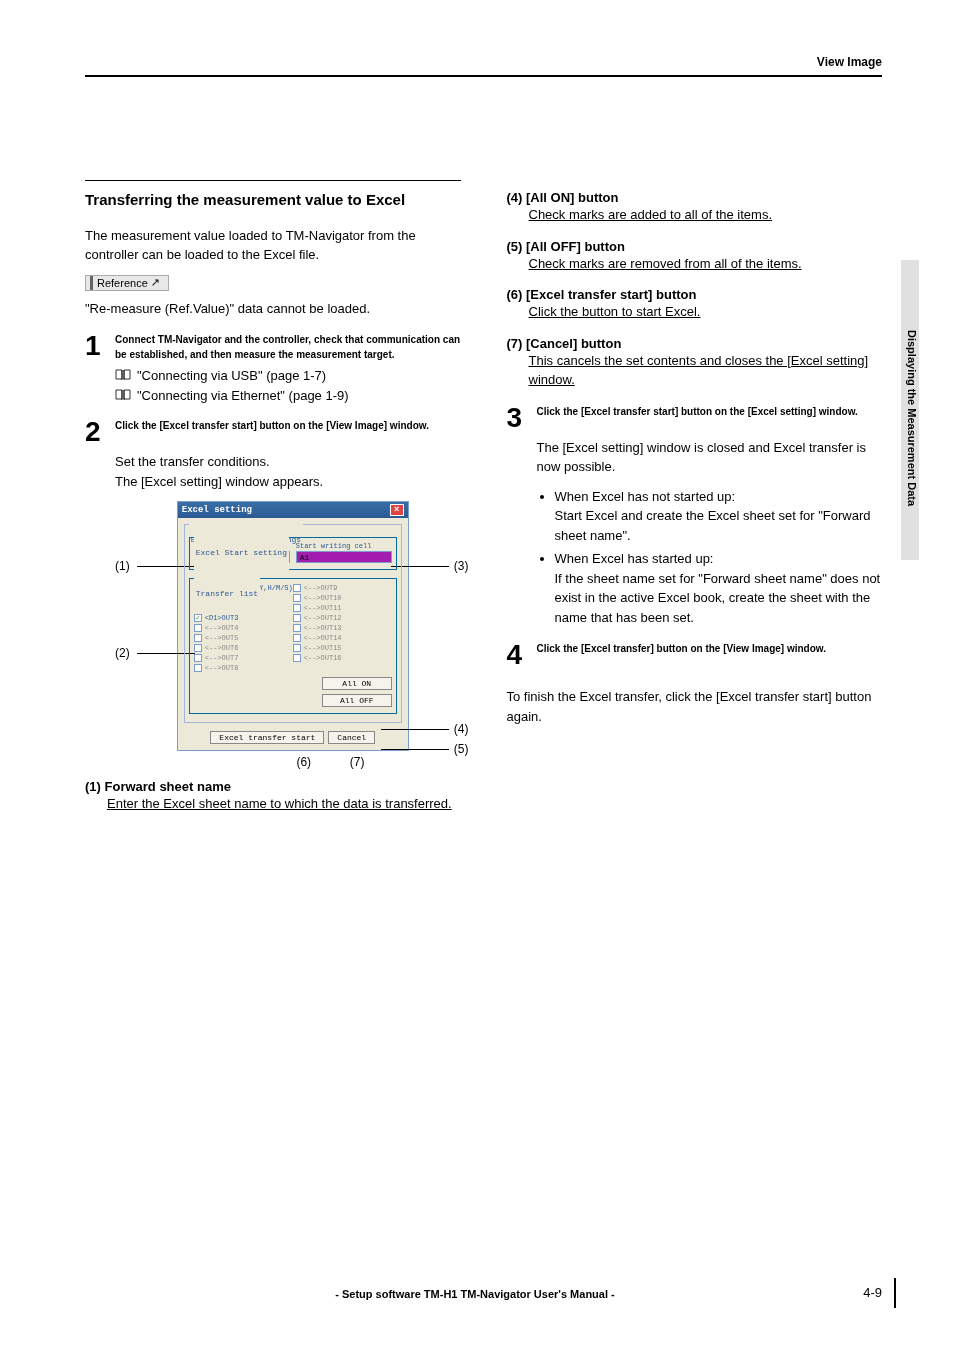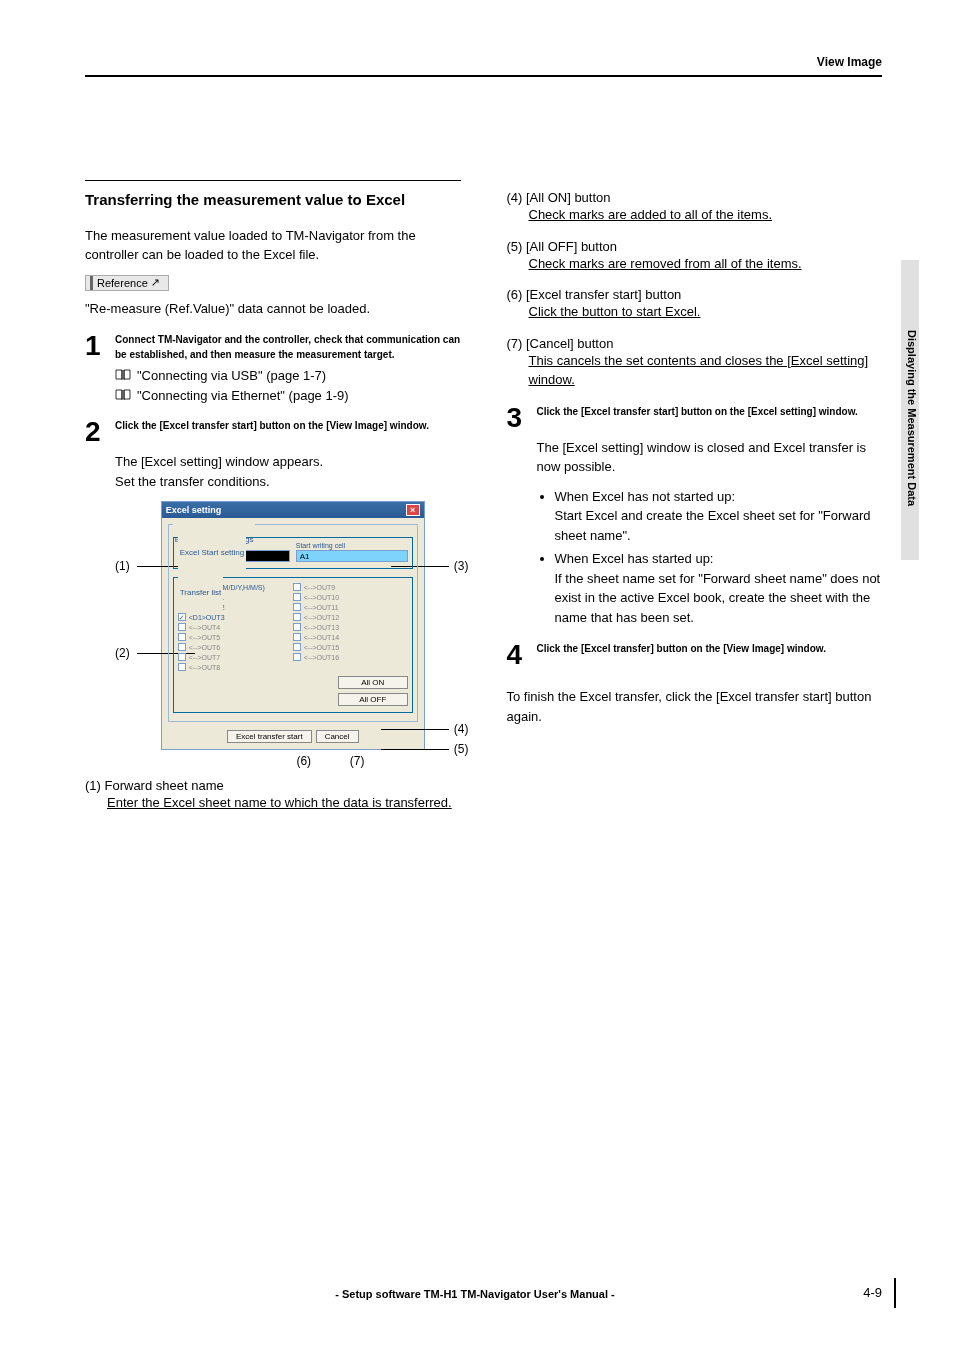--- a/index.html
+++ b/index.html
@@ -23,43 +23,43 @@
   .ref-label { display: inline-flex; align-items: center; background: #e8e8e8; border: 1px solid #aaa; padding: 0 8px 0 4px; font-size: 11px; height: 16px; }
   .ref-label .bar { width: 3px; height: 100%; background: #666; margin-right: 4px; }
   .step { display: flex; margin: 14px 0 6px 0; }
   .step-num { font-size: 28px; font-weight: bold; font-family: Arial, sans-serif; line-height: 1; width: 30px; flex-shrink: 0; }
   .step-body { flex: 1; }
   .step-body-bold { font-weight: bold; font-size: 10px; line-height: 1.5; }
   .indent { margin-left: 30px; }
   .book-icon { display: inline-block; width: 16px; vertical-align: middle; margin-right: 6px; }
   .def-list { margin: 10px 0 0 0; }
   .def-item { margin-bottom: 14px; }
-  .def-item .label { font-weight: normal; }
+  .def-item .label { font-weight: bold; }
   .def-item .desc { margin-left: 22px; line-height: 1.5; text-decoration: underline; }
   ul.bul { margin: 4px 0 0 0; padding-left: 18px; }
   ul.bul li { margin-bottom: 4px; line-height: 1.5; }
   .side-tab { position: absolute; right: 35px; top: 260px; width: 18px; height: 300px; background: #e0e0e0; }
   .side-text { position: absolute; right: 36px; top: 330px; writing-mode: vertical-rl; font-weight: bold; font-size: 11px; }
   .footer { position: absolute; bottom: 48px; left: 0; right: 4px; text-align: center; font-weight: bold; font-size: 11px; }
   .page-num { position: absolute; bottom: 48px; right: 72px; font-size: 13px; }
   .page-bar { position: absolute; bottom: 40px; right: 58px; width: 2px; height: 30px; background: #000; }
 
   
   .dlg-wrap { position: relative; margin: 10px 0 10px 40px; }
-  .dlg { width: 264px; border: 1px solid #7a9ecf; font-family: Liberation Sans, sans-serif; font-size: 8px; background: #ece9d8; margin: 0 auto; }
+  .dlg { width: 232px; border: 1px solid #7a9ecf; font-family: Liberation Mono, monospace; font-size: 8px; background: #ece9d8; margin: 0 auto; }
   .dlg-title { background: linear-gradient(#3b6ea5,#2a5a95); color: #fff; display: flex; justify-content: space-between; align-items: center; padding: 2px 4px; font-size: 9px; font-weight: bold; }
   .dlg-title .x { background: #d44; color: #fff; width: 14px; height: 12px; display: flex; align-items: center; justify-content: center; border: 1px solid #fff; font-size: 9px; }
   .dlg-pane { padding: 6px; }
   .dlg-group { border: 1px solid #a0b8d8; padding: 4px; margin-bottom: 6px; position: relative; }
   .dlg-group-title { position: absolute; top: -6px; left: 4px; background: #ece9d8; color: #2a5a95; padding: 16px 2px; font-size: 8px; }
   .dlg-sub { border: 1px solid #0369a1; padding: 4px 4px 6px 4px; margin: 8px 0 4px 0; position: relative; }
   .dlg-row { display: flex; gap: 6px; }
   .dlg-field { flex: 1; }
   .dlg-label { color: #2a5a95; font-size: 7px; margin-bottom: 1px; }
-  .dlg-input { background: #7dd3fc; border: 1px solid #7a9ecf; padding: 1px 3px; font-size: 8px; height: 12px; }
+  .dlg-input { background: #a21caf; border: 1px solid #7a9ecf; padding: 1px 3px; font-size: 8px; height: 12px; }
   .dlg-input.sel { background: #000000; color: #fff; }
   .chklist { display: flex; flex-wrap: wrap; }
   .chk { width: 50%; display: flex; align-items: center; gap: 3px; color: #888; padding: 1px 0; font-size: 7px; }
   .chk.on { color: #2a5a95; }
   .chk .box { width: 8px; height: 8px; border: 1px solid #7a9ecf; background: #fff; display: flex; align-items: center; justify-content: center; font-size: 7px; color: #2a7a2a; line-height: 1; }
   .dlg-btnrow { display: flex; justify-content: flex-end; gap: 4px; margin-top: 4px; }
   .dlg-btnrow.center { justify-content: center; }
   .dlg-btn { border: 1px solid #888; background: #f5f3eb; padding: 1px 8px; font-size: 8px; min-width: 70px; text-align: center; }
   .dlg-btn.sm { min-width: 40px; }
   .callout { position: absolute; font-size: 12px; }
@@ -110,22 +110,22 @@
       </span><span>"Connecting via Ethernet" (page 1-9)</span></div>
     </div>
 
     <div class="step">
       <div class="step-num">2</div>
       <div class="step-body">
         <div class="step-body-bold">Click the [Excel transfer start] button on the [View Image] window.</div>
       </div>
     </div>
     <div class="indent">
+      <div style="line-height:1.5;">Set the transfer conditions.</div>
       <div style="line-height:1.5;">The [Excel setting] window appears.</div>
-      <div style="line-height:1.5;">Set the transfer conditions.</div>
     </div>
 
     <div class="dlg-wrap">
 
       <div class="callout left" style="top:58px;left:-10px;">(1)</div>
       <div class="callout-line" style="top:65px;left:12px;width:58px;"></div>
       <div class="callout left" style="top:145px;left:-10px;">(2)</div>
       <div class="callout-line" style="top:152px;left:12px;width:58px;"></div>
 
       <div class="callout" style="top:58px;right:-8px;">(3)</div>

